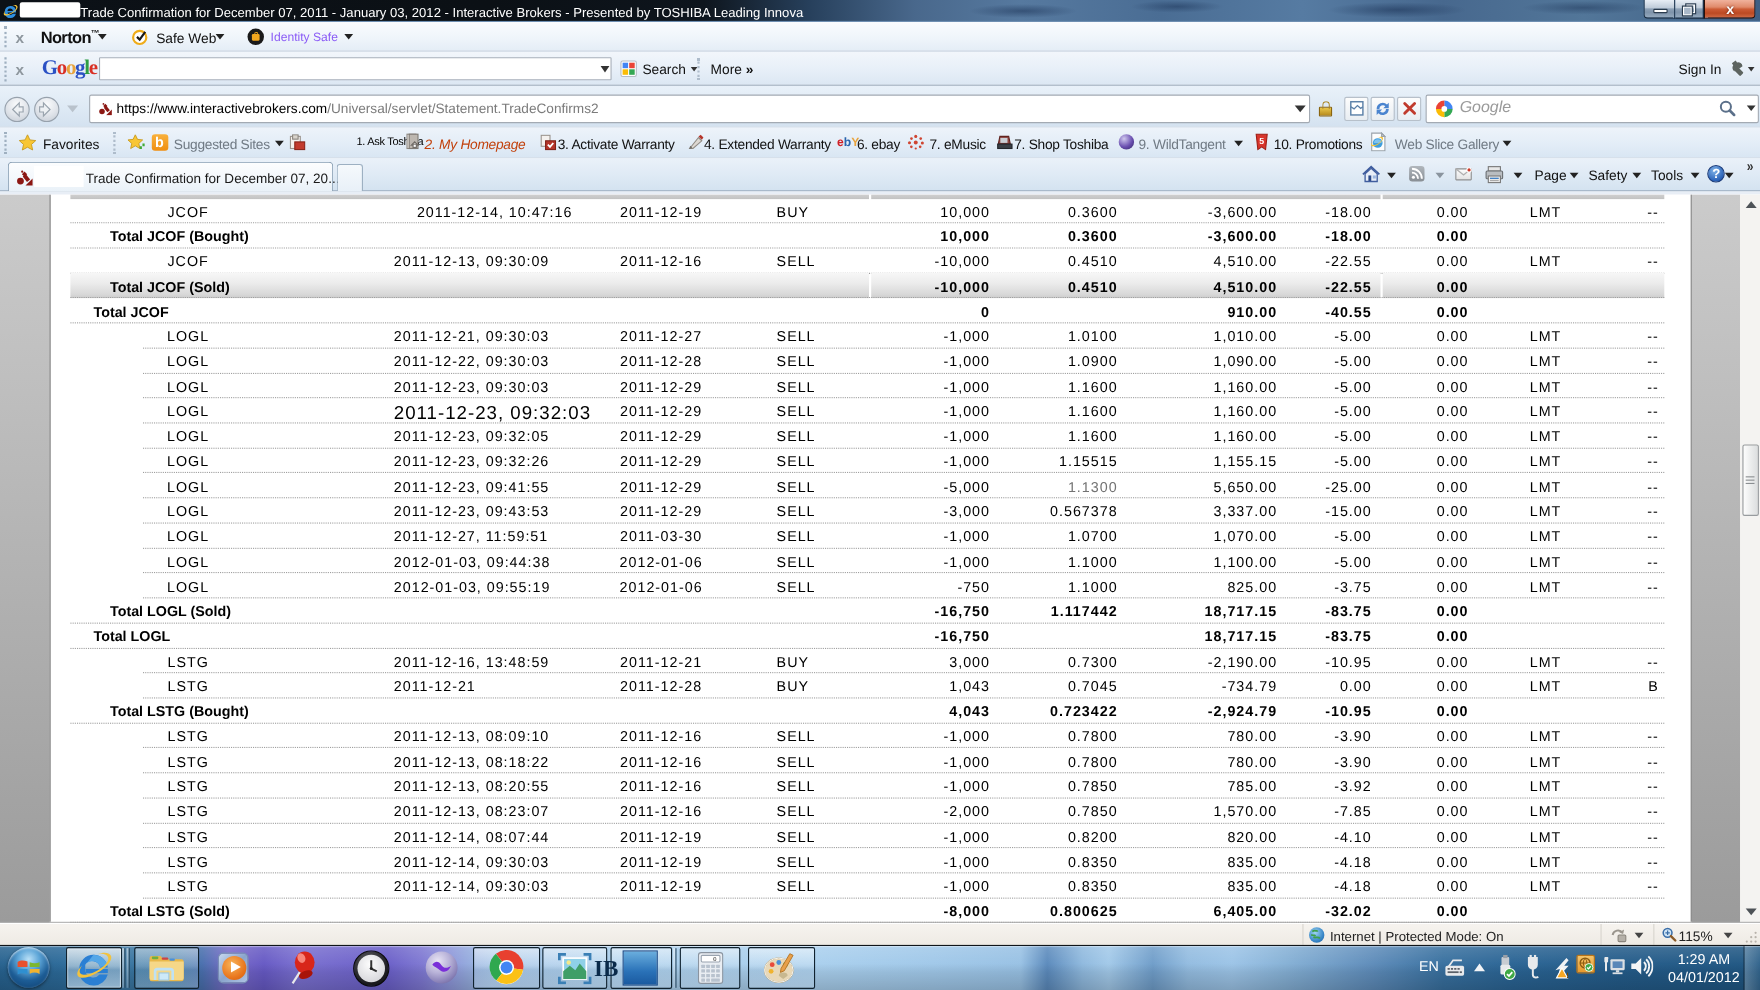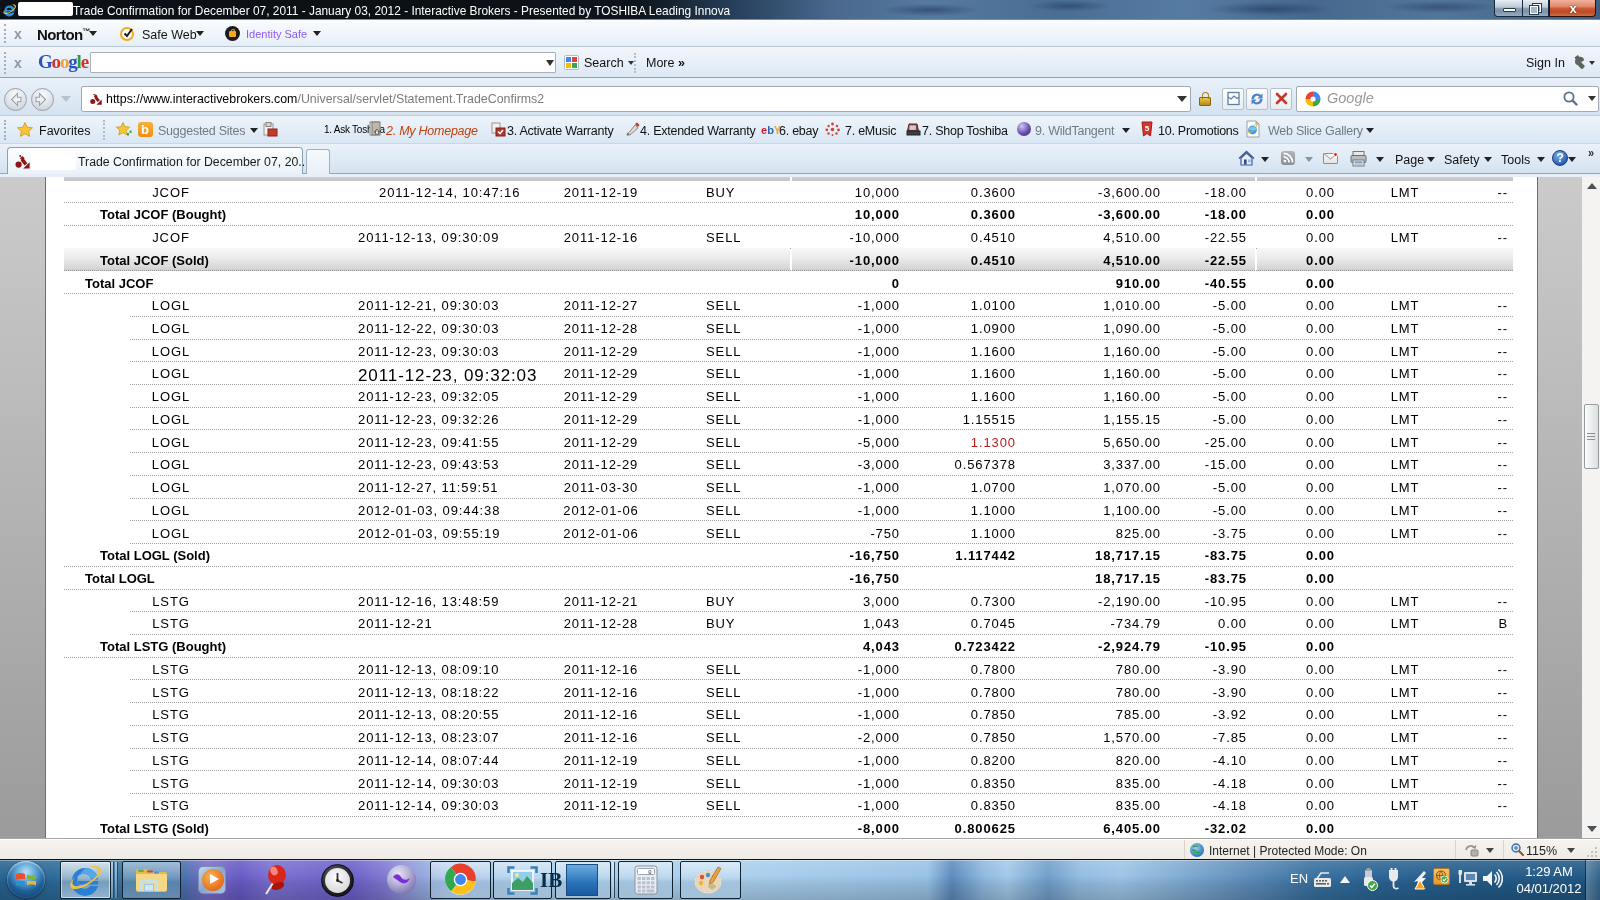--- a/index.html
+++ b/index.html
@@ -402,21 +402,21 @@
 <div class="ab tt" style="top:411.9px;font-size:13px;color:#000;letter-spacing:0.9px;left:947px;width:300px;text-align:right;">-5.00</div>
 <div class="ab tt" style="top:411.9px;font-size:13px;color:#000;letter-spacing:0.9px;left:1035px;width:300px;text-align:right;">0.00</div>
 <div class="ab tt" style="top:411.9px;font-size:13px;color:#000;letter-spacing:0.9px;left:1305px;width:200px;text-align:center;">LMT</div>
 <div class="ab tt" style="top:411.9px;font-size:13px;color:#000;letter-spacing:0.9px;left:1208px;width:300px;text-align:right;">--</div>
 <div class="ab" style="left:130px;top:429.4px;width:1383px;height:0;border-top:1px dotted #9e9e9e;"></div>
 <div class="ab tt" style="top:434.6px;font-size:13px;color:#000;letter-spacing:0.9px;left:71px;width:200px;text-align:center;">LOGL</div>
 <div class="ab tt" style="top:434.6px;font-size:13px;color:#000;letter-spacing:0.9px;left:358px;">2011-12-23, 09:41:55</div>
 <div class="ab tt" style="top:434.6px;font-size:13px;color:#000;letter-spacing:0.9px;left:501px;width:200px;text-align:center;">2011-12-29</div>
 <div class="ab tt" style="top:434.6px;font-size:13px;color:#000;letter-spacing:0.9px;left:706px;">SELL</div>
 <div class="ab tt" style="top:434.6px;font-size:13px;color:#000;letter-spacing:0.9px;left:600px;width:300px;text-align:right;">-5,000</div>
-<div class="ab tt" style="top:434.6px;font-size:13px;color:#b91c1c;letter-spacing:0.9px;left:716px;width:300px;text-align:right;">1.1300</div>
+<div class="ab tt" style="top:434.6px;font-size:13px;color:#737373;letter-spacing:0.9px;left:716px;width:300px;text-align:right;">1.1300</div>
 <div class="ab tt" style="top:434.6px;font-size:13px;color:#000;letter-spacing:0.9px;left:861px;width:300px;text-align:right;">5,650.00</div>
 <div class="ab tt" style="top:434.6px;font-size:13px;color:#000;letter-spacing:0.9px;left:947px;width:300px;text-align:right;">-25.00</div>
 <div class="ab tt" style="top:434.6px;font-size:13px;color:#000;letter-spacing:0.9px;left:1035px;width:300px;text-align:right;">0.00</div>
 <div class="ab tt" style="top:434.6px;font-size:13px;color:#000;letter-spacing:0.9px;left:1305px;width:200px;text-align:center;">LMT</div>
 <div class="ab tt" style="top:434.6px;font-size:13px;color:#000;letter-spacing:0.9px;left:1208px;width:300px;text-align:right;">--</div>
 <div class="ab" style="left:130px;top:452.1px;width:1383px;height:0;border-top:1px dotted #9e9e9e;"></div>
 <div class="ab tt" style="top:457.3px;font-size:13px;color:#000;letter-spacing:0.9px;left:71px;width:200px;text-align:center;">LOGL</div>
 <div class="ab tt" style="top:457.3px;font-size:13px;color:#000;letter-spacing:0.9px;left:358px;">2011-12-23, 09:43:53</div>
 <div class="ab tt" style="top:457.3px;font-size:13px;color:#000;letter-spacing:0.9px;left:501px;width:200px;text-align:center;">2011-12-29</div>
 <div class="ab tt" style="top:457.3px;font-size:13px;color:#000;letter-spacing:0.9px;left:706px;">SELL</div>

